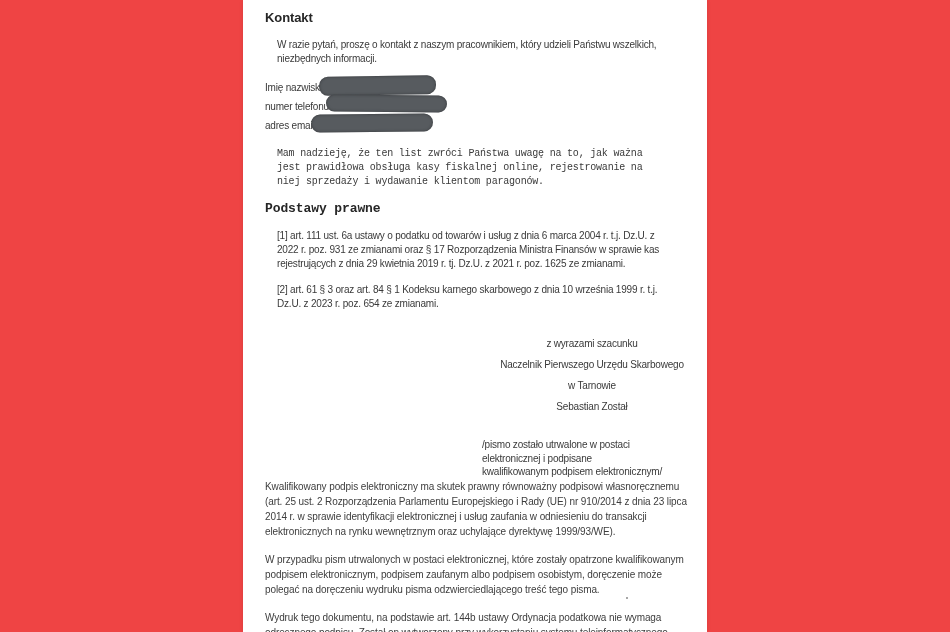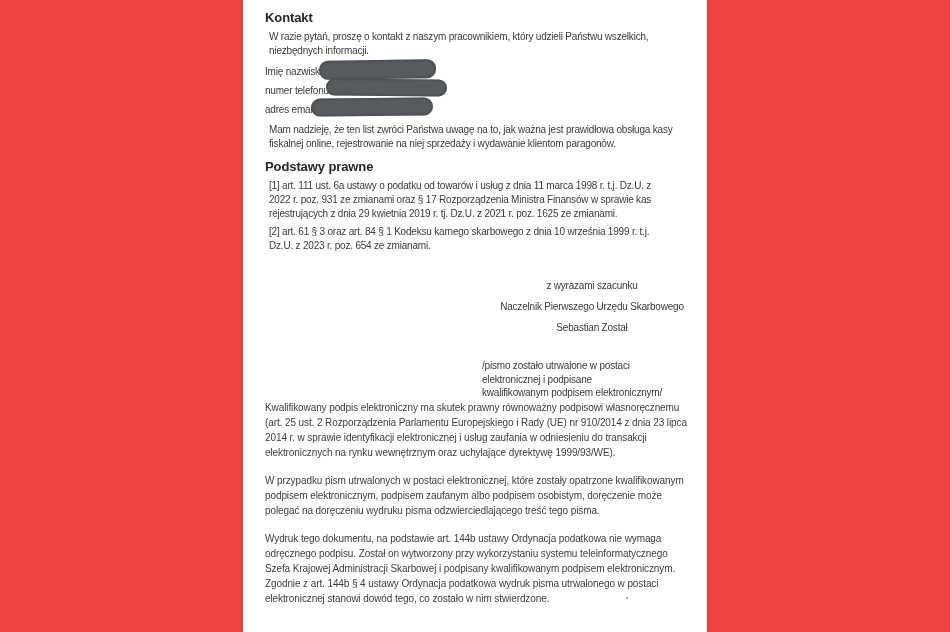--- a/index.html
+++ b/index.html
@@ -36,24 +36,24 @@
     line-height: 14px;
   }
   .h-section {
     font-size: 13px;
     font-weight: bold;
     color: #262626;
     line-height: 16px;
     margin: 0;
     letter-spacing: -0.1px;
   }
-  .h-legal { margin-top: 8px; }
-  p.body-par { margin: 4px; }
+  .h-legal { margin-top: 8px; font-family: Liberation Mono, monospace; }
+  p.body-par { margin: 12px; }
   .intro-par { margin-top: 15px; max-width: 412px; }
-  .closing-par { margin-top: 2px; max-width: 414px; }
+  .closing-par { margin-top: 2px; max-width: 414px; font-family: Liberation Mono, monospace; }
   .legal-par-1 { margin-top: 7px; max-width: 414px; }
   .legal-par-2 { margin-top: 6px; max-width: 414px; }
   .fields { margin: 0 0 0 0; }
   .field-row {
     position: relative;
     height: 19px;
     line-height: 19px;
   }
   .redaction-bar {
     position: absolute;
@@ -122,26 +122,27 @@
         <div class="field-row">
           <span>adres email</span>
           <div class="redaction-bar bar-3"></div>
         </div>
       </div>
 
       <p class="body-par closing-par">Mam nadzieję, że ten list zwróci Państwa uwagę na to, jak ważna jest prawidłowa obsługa kasy fiskalnej online, rejestrowanie na niej sprzedaży i wydawanie klientom paragonów.</p>
 
       <h2 class="h-section h-legal">Podstawy prawne</h2>
 
-      <p class="body-par legal-par-1">[1] art. 111 ust. 6a ustawy o podatku od towarów i usług  z dnia 11 marca 1998 r. t.j. Dz.U. z 2022 r. poz. 931 ze zmianami oraz §  17 Rozporządzenia Ministra Finansów w sprawie kas rejestrujących z dnia 29 kwietnia 2019 r. tj. Dz.U. z 2021 r. poz. 1625 ze zmianami.</p>
+      <p class="body-par legal-par-1">[1] art. 111 ust. 6a ustawy o podatku od towarów i usług  z dnia 6 marca 2004 r. t.j. Dz.U. z 2022 r. poz. 931 ze zmianami oraz §  17 Rozporządzenia Ministra Finansów w sprawie kas rejestrujących z dnia 29 kwietnia 2019 r. tj. Dz.U. z 2021 r. poz. 1625 ze zmianami.</p>
       <p class="body-par legal-par-2">[2] art. 61 § 3 oraz art. 84 § 1 Kodeksu karnego skarbowego z dnia 10 września 1999 r. t.j. Dz.U. z 2023 r. poz. 654 ze zmianami.</p>
 
       <div class="signature-block">
         <div class="signature-line">z wyrazami szacunku</div>
         <div class="signature-line">Naczelnik Pierwszego Urzędu Skarbowego</div>
+        <div class="signature-line">w Tarnowie</div>
         <div class="signature-line">Sebastian Został</div>
       </div>
 
       <div class="electronic-note">/pismo zostało utrwalone  w postaci
 elektronicznej i podpisane
 kwalifikowanym podpisem elektronicznym/</div>
 
       <div class="footnotes">
         <p class="footnote-par">Kwalifikowany podpis elektroniczny ma skutek prawny równoważny podpisowi własnoręcznemu (art. 25 ust. 2 Rozporządzenia Parlamentu Europejskiego i Rady (UE) nr 910/2014 z dnia 23 lipca 2014 r. w sprawie identyfikacji elektronicznej i usług zaufania w odniesieniu do transakcji elektronicznych na rynku wewnętrznym oraz uchylające dyrektywę 1999/93/WE).</p>
         <p class="footnote-par">W przypadku pism utrwalonych w postaci elektronicznej, które zostały opatrzone kwalifikowanym podpisem elektronicznym, podpisem zaufanym albo podpisem osobistym, doręczenie może polegać na doręczeniu wydruku pisma odzwierciedlającego treść tego pisma.</p>

